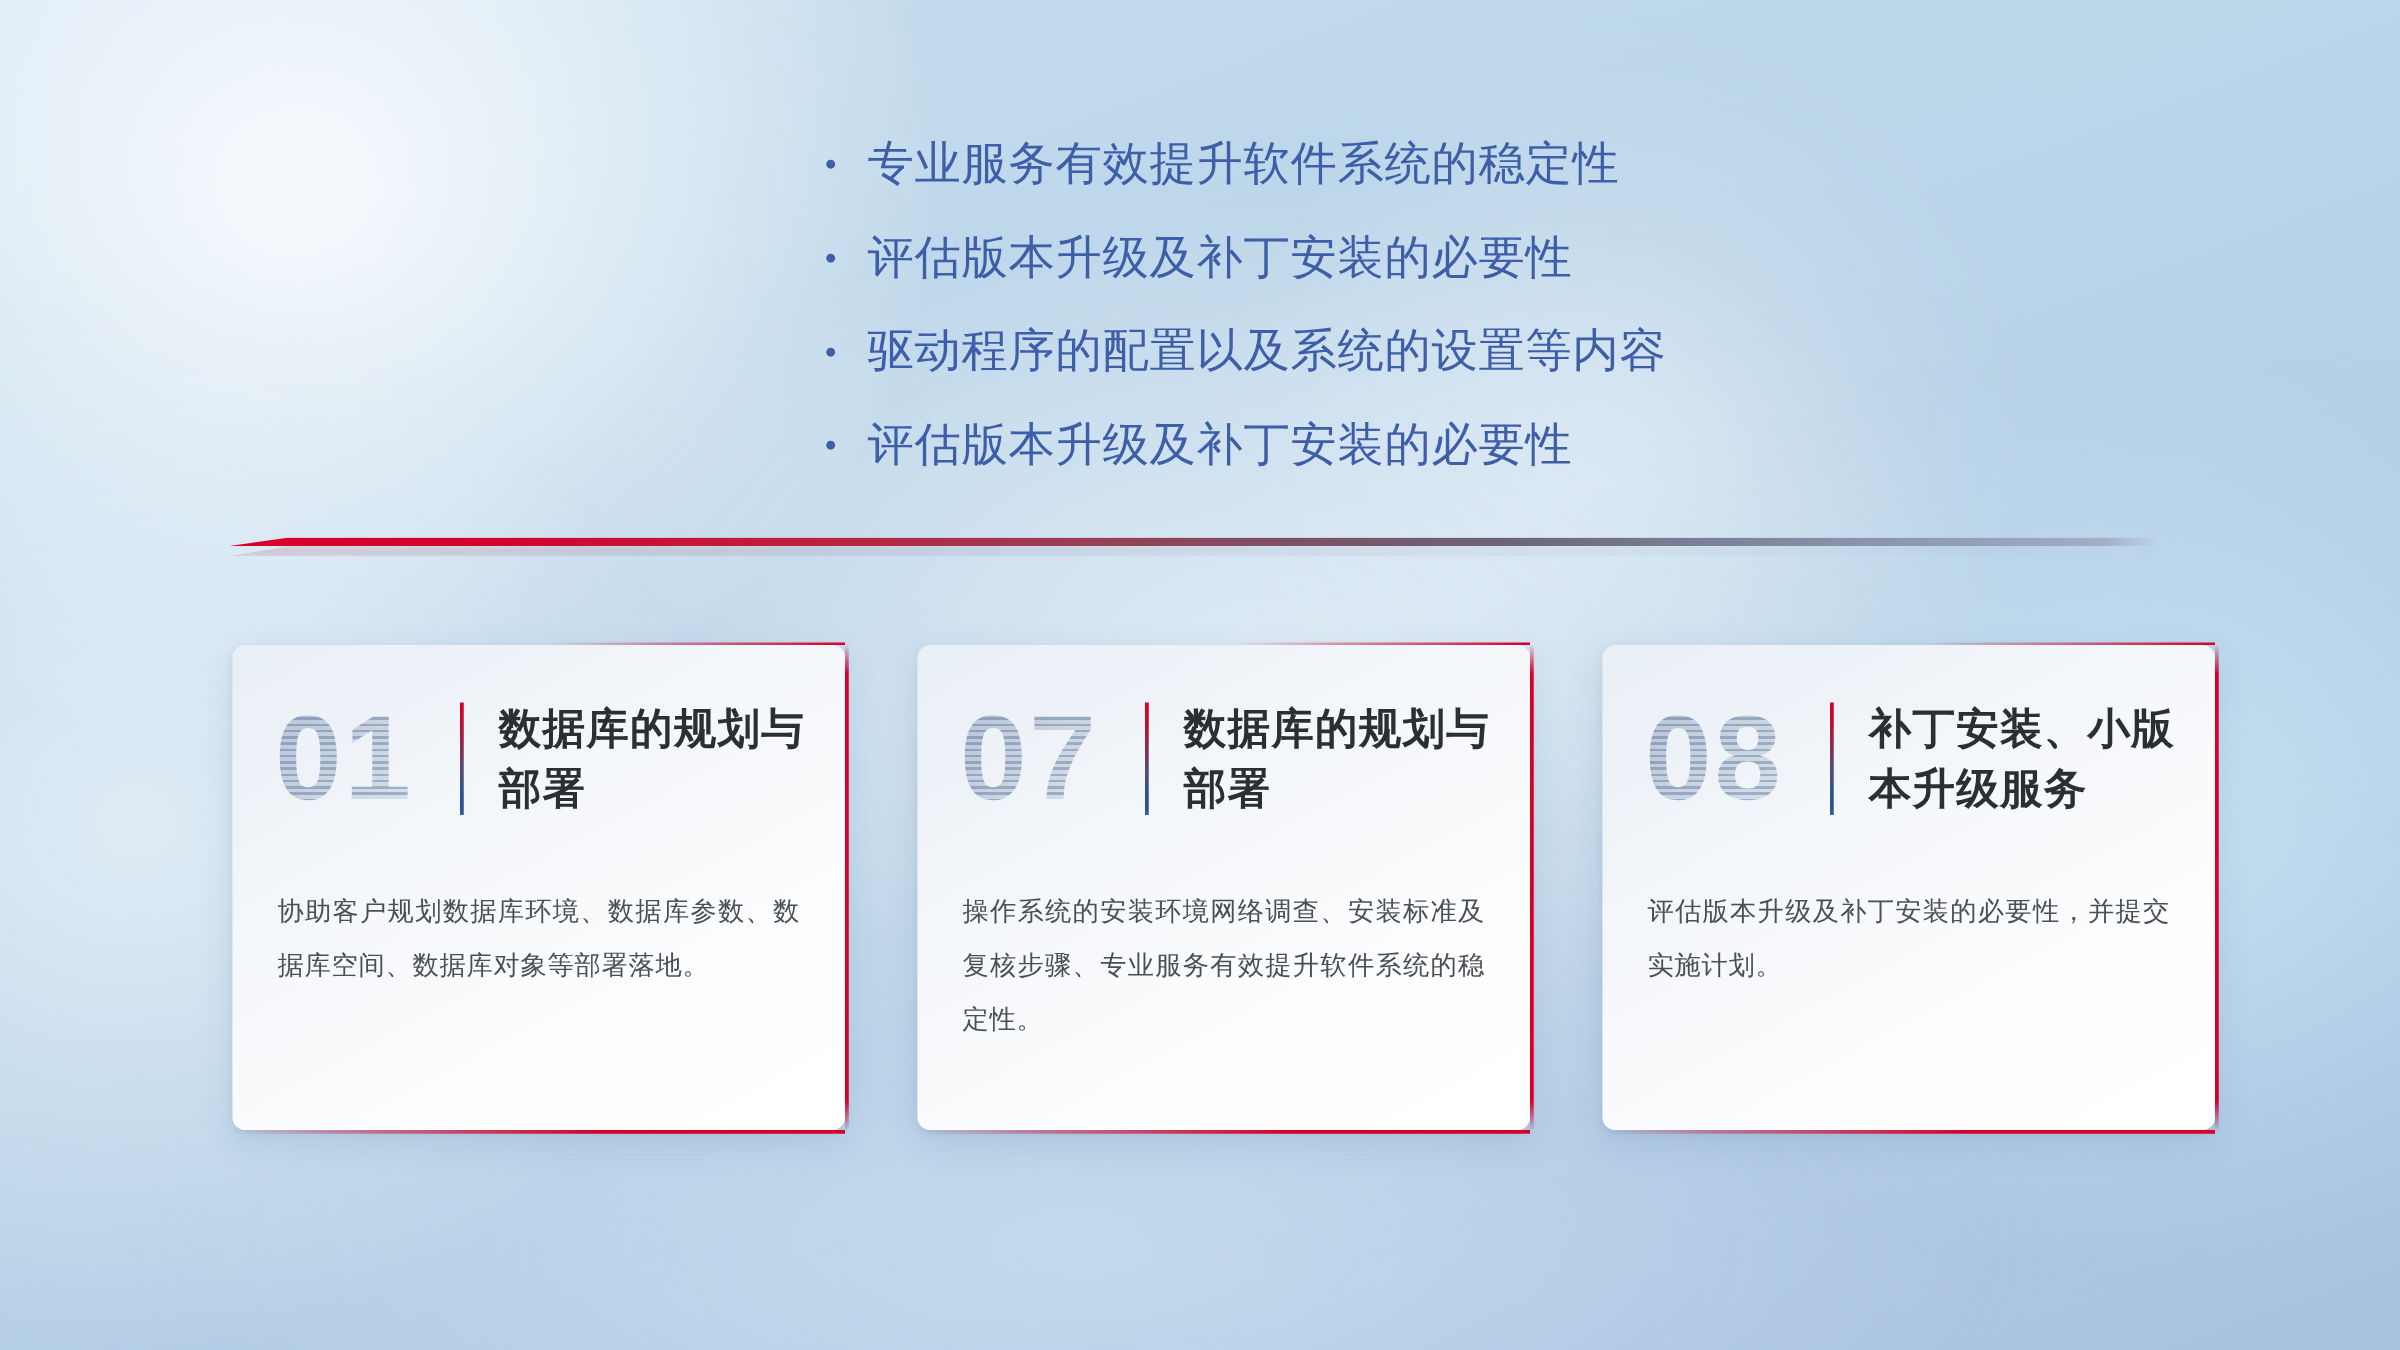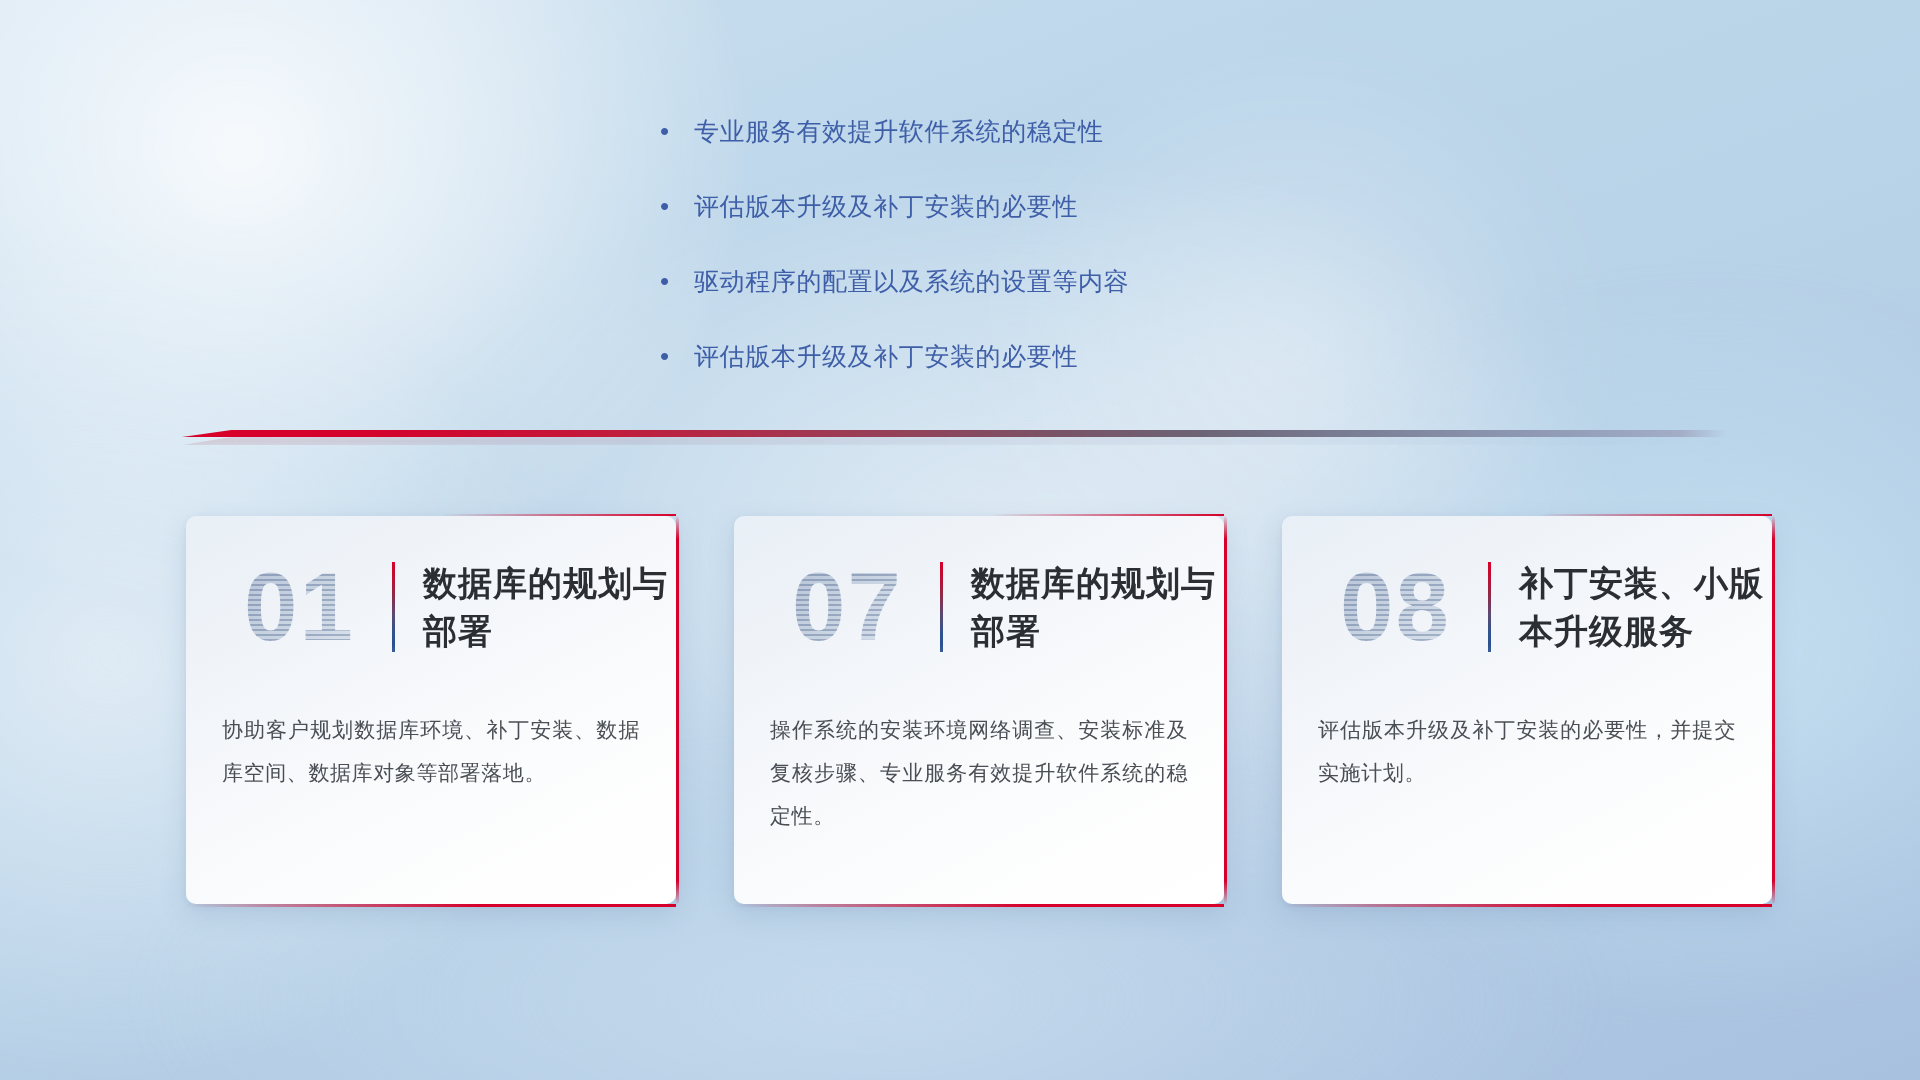--- a/index.html
+++ b/index.html
@@ -88,21 +88,21 @@
   .bullet-dot {
     width: 34px;
     flex: 0 0 34px;
     color: #3e5ea8;
     font-size: 26px;
     line-height: 42px;
     text-align: left;
   }
   .bullet-text {
     color: #3e5ea8;
-    font-size: 25px;
+    font-size: 37px;
     line-height: 42px;
     letter-spacing: 0.6px;
     white-space: nowrap;
   }
 
   
   #divider-wrap {
     position: absolute;
     left: 182px; top: 424px;
     width: 1545px; height: 22px;
@@ -170,21 +170,20 @@
     background: linear-gradient(to right,
       rgba(214,0,40,0) 0%, rgba(214,0,40,0.55) 55%, #d6002a 100%);
   }
 
   .card-head {
     position: relative;
     height: 182px;
     display: flex;
     align-items: center;
     padding-left: 34px;
-    margin-left: 24px;
   }
   .card-number {
     position: relative;
     width: 148px;
     flex: 0 0 148px;
     font-size: 96px;
     font-weight: 700;
     line-height: 1;
     letter-spacing: 2px;
     color: transparent;
@@ -272,21 +271,21 @@
 
     <div class="card">
       <div class="card-accent-top"></div>
       <div class="card-accent"></div>
       <div class="card-accent-bottom"></div>
       <div class="card-head">
         <div class="card-number">01</div>
         <div class="card-bar"></div>
         <div class="card-title">数据库的规划与部署</div>
       </div>
-      <div class="card-body">协助客户规划数据库环境、补丁安装、数据库空间、数据库对象等部署落地。</div>
+      <div class="card-body">协助客户规划数据库环境、数据库参数、数据库空间、数据库对象等部署落地。</div>
     </div>
 
     <div class="card">
       <div class="card-accent-top"></div>
       <div class="card-accent"></div>
       <div class="card-accent-bottom"></div>
       <div class="card-head">
         <div class="card-number">07</div>
         <div class="card-bar"></div>
         <div class="card-title">数据库的规划与部署</div>

